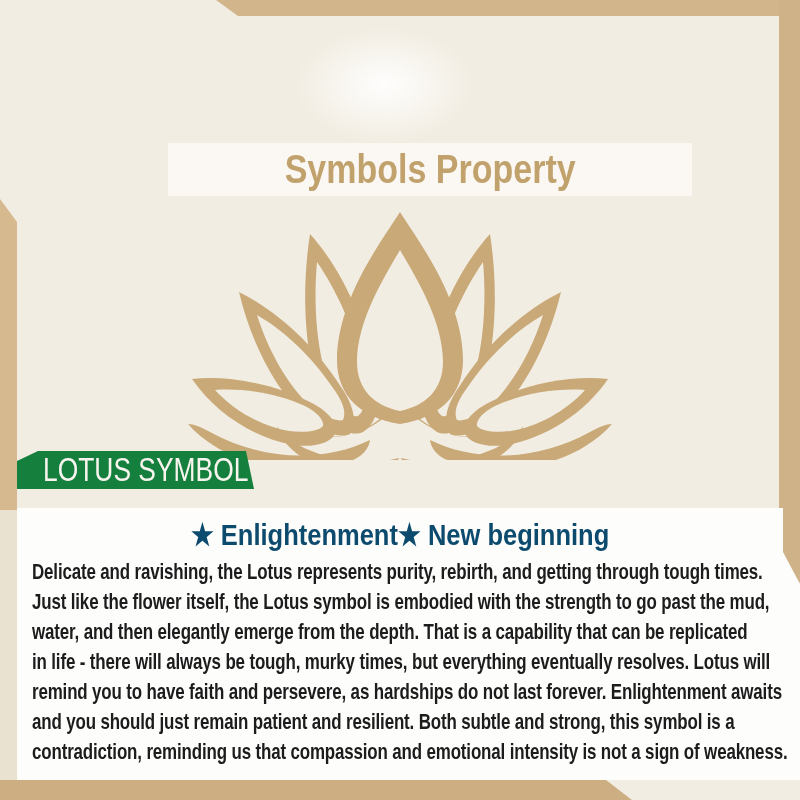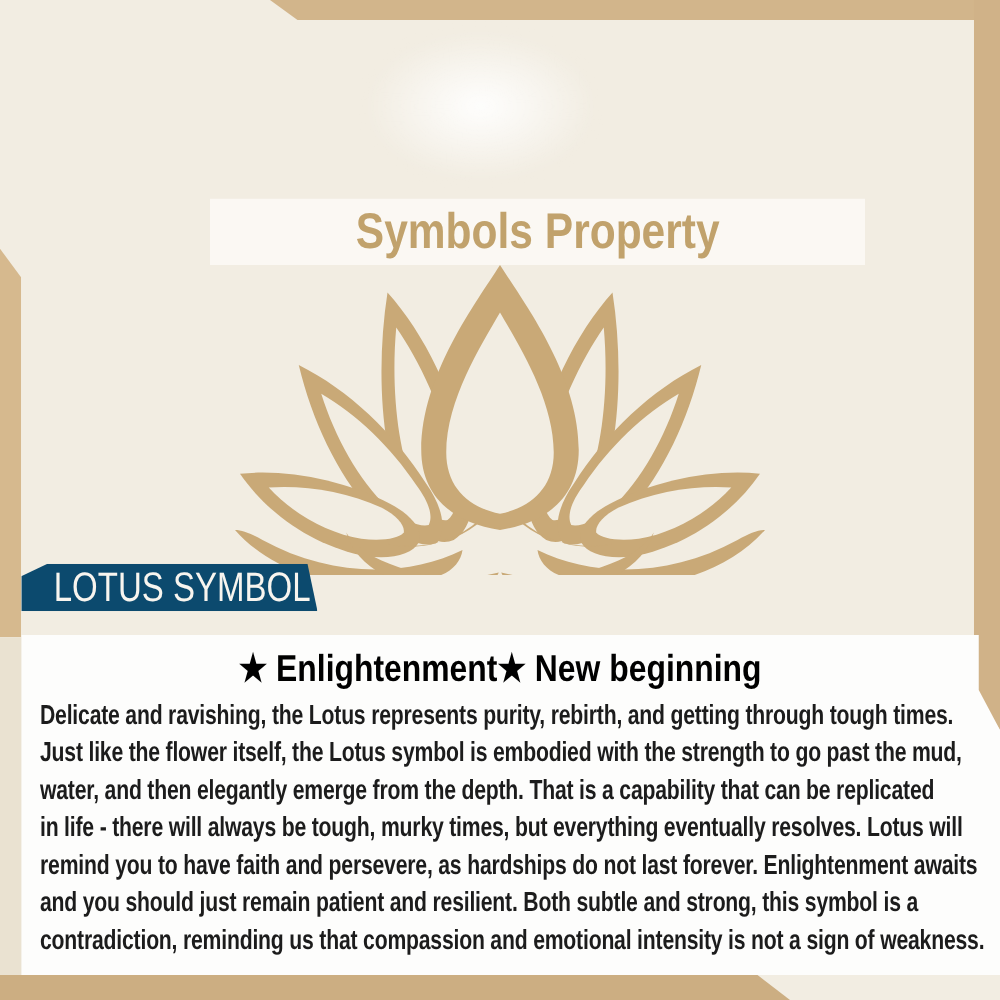--- a/index.html
+++ b/index.html
@@ -41,51 +41,51 @@
   
   .watermark{
     position:absolute;left:292px;top:26px;width:185px;height:118px;
     background:radial-gradient(closest-side,rgba(255,255,255,.95),rgba(255,255,255,0));
     filter:blur(6px);
   }
   
   .title-band{
     position:absolute;left:168px;top:143px;width:524px;height:53px;
     background:#fbf8f3;
-    display:flex;align-items:center;justify-content:center;margin-top:16px;
+    display:flex;align-items:center;justify-content:center;
   }
   .page-title{
     font-size:40px;font-weight:bold;color:#c1a26c;
     white-space:nowrap;transform:scaleX(.85);
   }
   
   .lotus{
     position:absolute;left:185px;top:200px;width:430px;height:260px;
   }
   
   .ribbon{
     position:absolute;left:17px;top:451px;width:237px;height:38px;
-    background:#0c4a6e;
+    background:#15803d;
     clip-path:polygon(21px 0,229px 0,237px 38px,0 38px,0 10px);
     display:flex;align-items:flex-start;
   }
   .ribbon-label{
     color:#f8f5ef;font-size:33px;font-weight:400;
     margin-left:26px;white-space:nowrap;
     transform:scaleX(.8);transform-origin:left center;
   }
   
   .panel{
     position:absolute;left:17px;top:508px;width:783px;height:272px;
     background:#fdfdfc;
     clip-path:polygon(0 0,766px 0,766px 44px,783px 76px,783px 272px,0 272px);
   }
   .section-heading{
     position:absolute;left:0;top:517px;width:800px;
-    text-align:center;font-size:30px;font-weight:bold;color:#000000;
+    text-align:center;font-size:30px;font-weight:bold;color:#0c4a6e;
   }
   .section-heading span{display:inline-block;transform:scaleX(.85);white-space:nowrap;}
   .body-text{
     position:absolute;left:32px;top:557px;width:772px;
   }
   .body-line{
     font-size:22px;font-weight:bold;color:#1c1c1c;
     line-height:30px;white-space:nowrap;letter-spacing:-.2px;
     transform:scaleX(.77);transform-origin:left center;
   }

